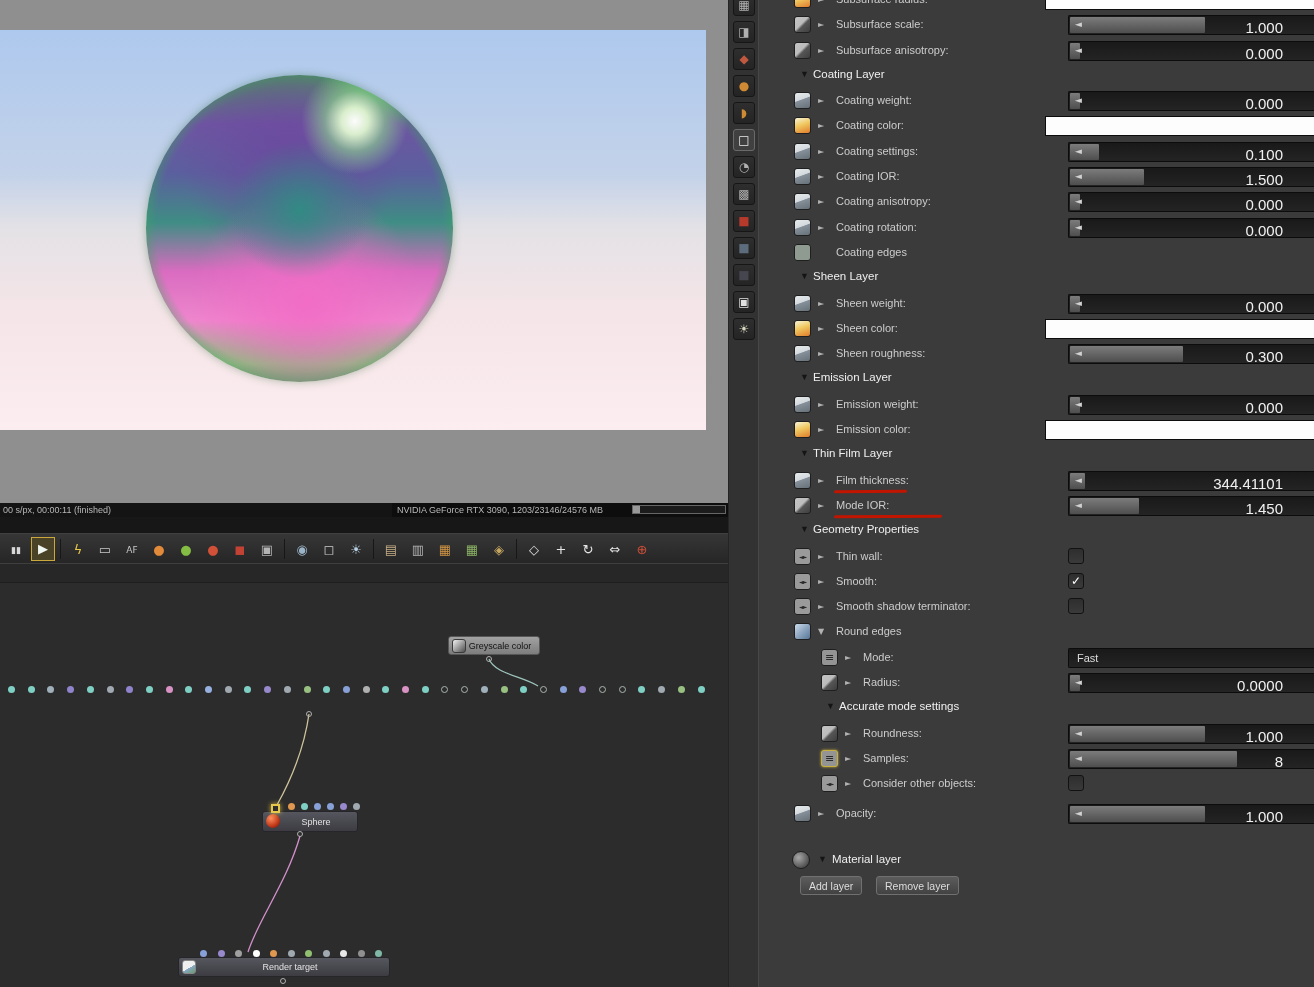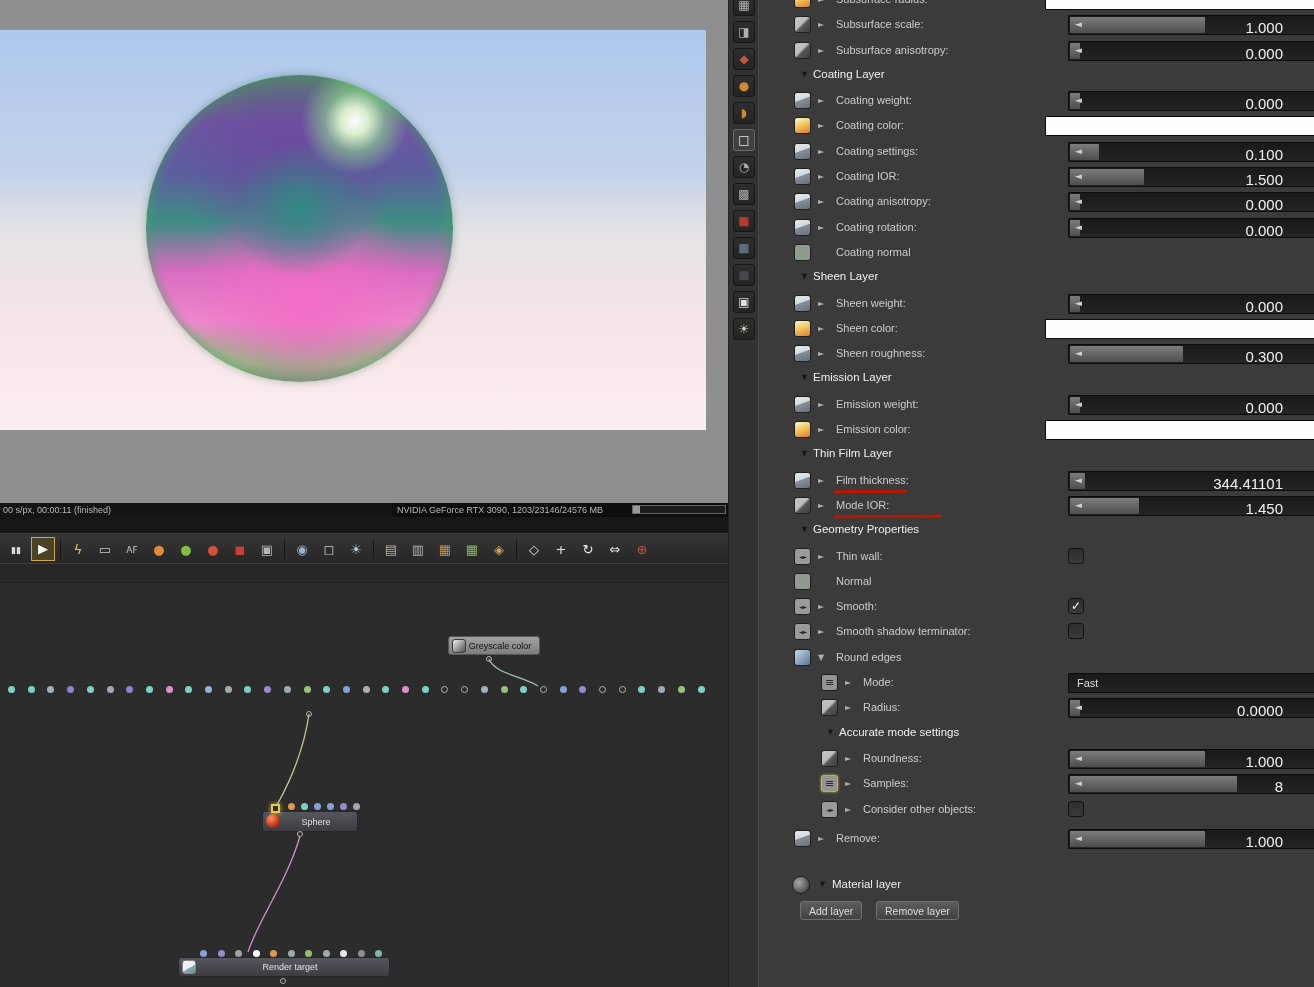--- a/index.html
+++ b/index.html
@@ -324,21 +324,21 @@
           <span class="rarr">►</span>
           <span class="rlabel">Coating rotation:</span>
           <div class="slider">
             <div class="sfill" style="width: 4%;"></div>
             <span class="sarr">◄</span>
             <span class="sval">0.000</span>
           </div>
         </div>
         <div class="prow">
           <span class="ric ric-plain"></span>
-          <span class="rlabel">Coating normal</span>
+          <span class="rlabel">Coating edges</span>
         </div>
         <div class="phead">
           <span class="tri">▼</span>
           <span class="htext">Sheen Layer</span>
         </div>
         <div class="prow">
           <span class="ric ric-image"></span>
           <span class="rarr">►</span>
           <span class="rlabel">Sheen weight:</span>
           <div class="slider">
@@ -411,24 +411,20 @@
         </div>
         <div class="phead">
           <span class="tri">▼</span>
           <span class="htext">Geometry Properties</span>
         </div>
         <div class="prow">
           <span class="ric ric-toggle"></span>
           <span class="rarr">►</span>
           <span class="rlabel">Thin wall:</span>
           <div class="cbox"></div>
-        </div>
-        <div class="prow">
-          <span class="ric ric-plain"></span>
-          <span class="rlabel">Normal</span>
         </div>
         <div class="prow">
           <span class="ric ric-toggle"></span>
           <span class="rarr">►</span>
           <span class="rlabel">Smooth:</span>
           <div class="cbox">✓</div>
         </div>
         <div class="prow">
           <span class="ric ric-toggle"></span>
           <span class="rarr">►</span>
@@ -484,21 +480,21 @@
         </div>
         <div class="prow ind1">
           <span class="ric ric-toggle"></span>
           <span class="rarr">►</span>
           <span class="rlabel">Consider other objects:</span>
           <div class="cbox"></div>
         </div>
         <div class="prow" style="margin-top: 4px;">
           <span class="ric ric-image"></span>
           <span class="rarr">►</span>
-          <span class="rlabel">Remove:</span>
+          <span class="rlabel">Opacity:</span>
           <div class="slider">
             <div class="sfill" style="width: 55%;"></div>
             <span class="sarr">◄</span>
             <span class="sval">1.000</span>
           </div>
         </div>
         <div class="phead ph2" style="margin-top: 22px;">
           <span class="ric h2ic"></span>
           <span class="tri">▼</span>
           <span class="htext">Material layer</span>

